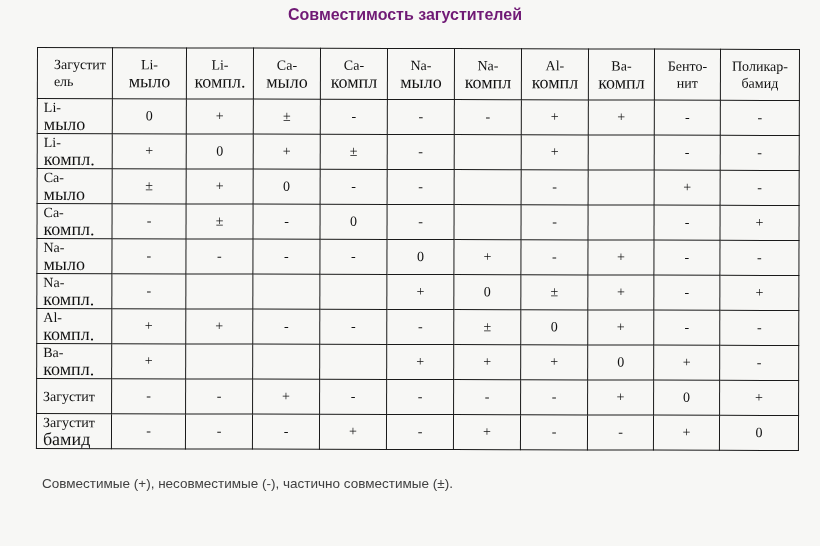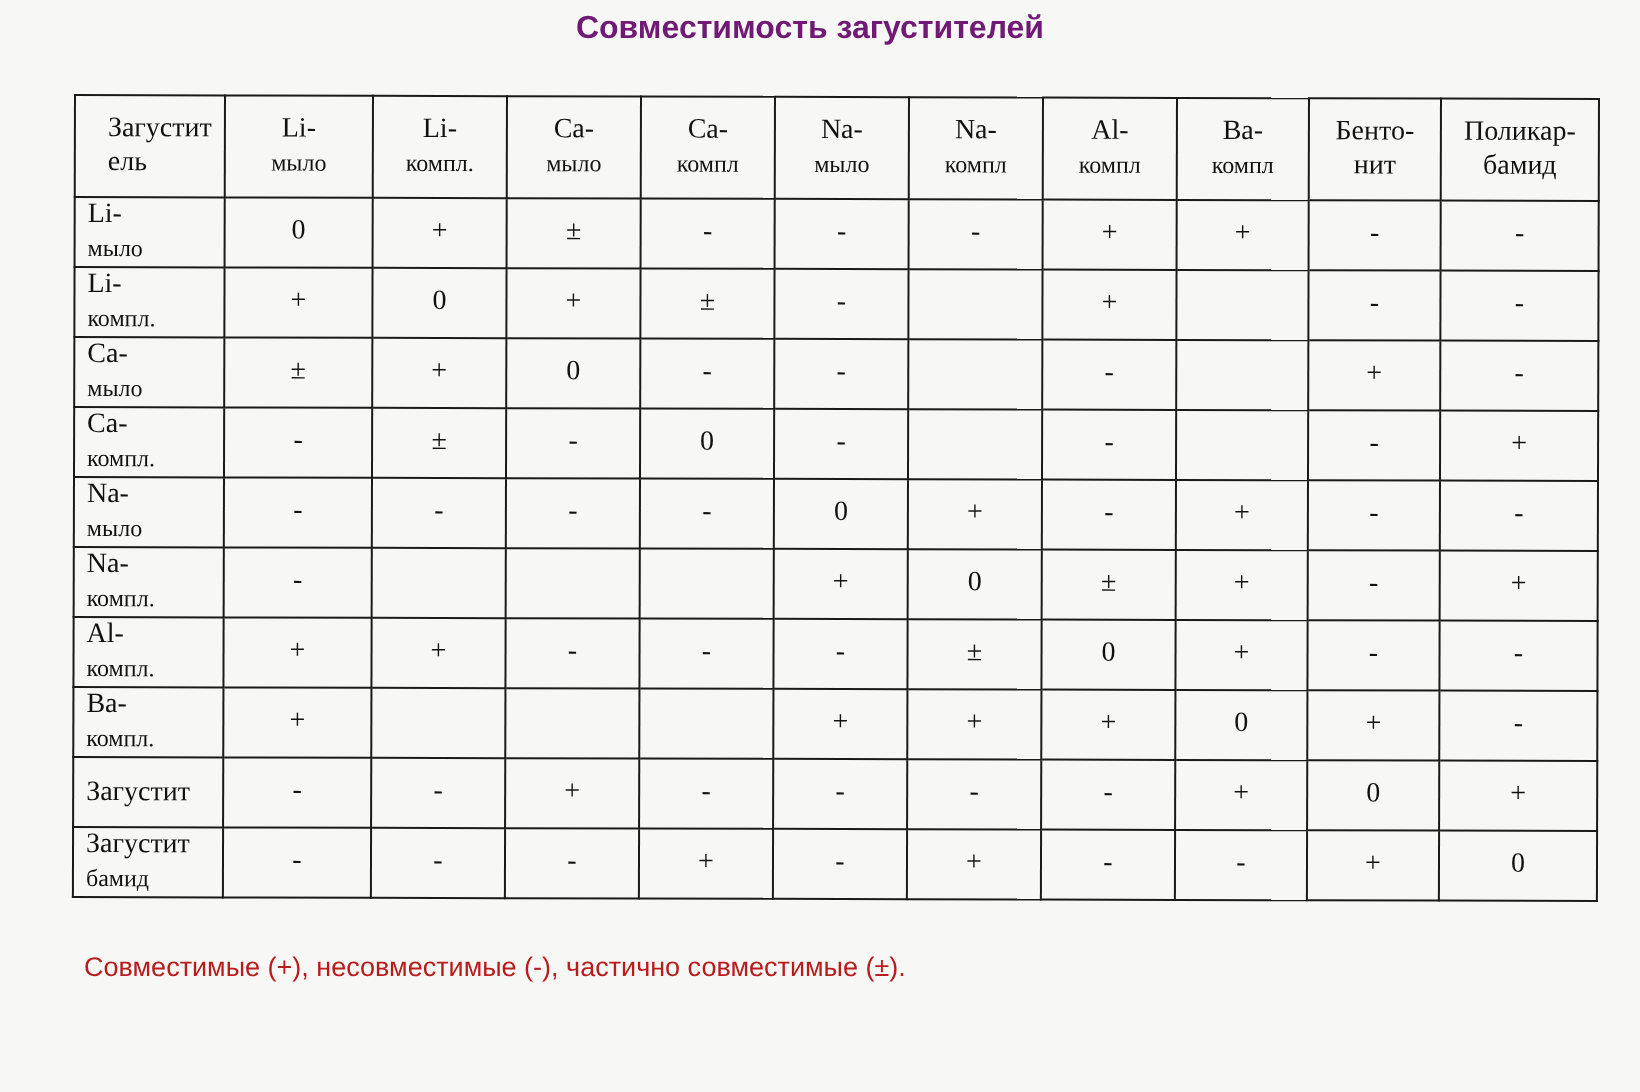--- a/index.html
+++ b/index.html
@@ -54,29 +54,29 @@
     table.compat tbody td {
       height: 34px;
     }
     table.compat tbody td.rowhead {
       text-align: left;
       padding-left: 6px;
       line-height: 17px;
       font-size: 14px;
     }
     .hl1, .hl2 { display: block; }
-    .small { font-size: 12px; }
+    .small { font-size: 18px; }
     td.cell { font-size: 14px; }
     .legend {
       position: absolute;
       top: 476px;
       left: 42px;
       font-family: "Liberation Sans", sans-serif;
       font-size: 13.5px;
-      color: #b91c1c;
+      color: #404040;
     }
   </style>
 </head>
 <body>
 
 <div class="title">Совместимость загустителей</div>
 
 <table class="compat">
   <colgroup>
     <col style="width:75px">

